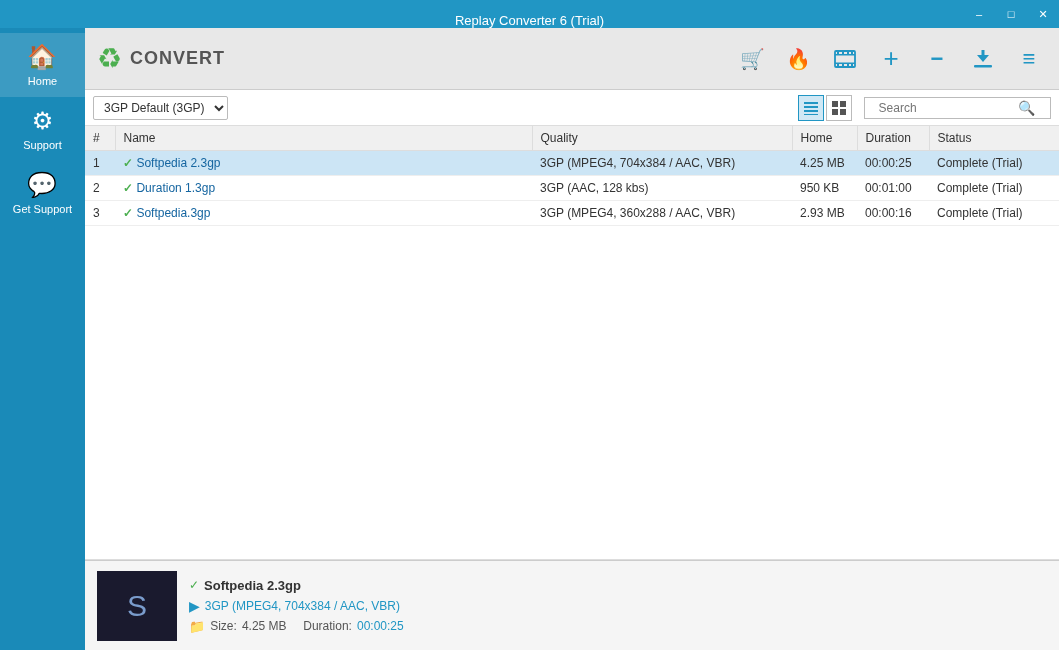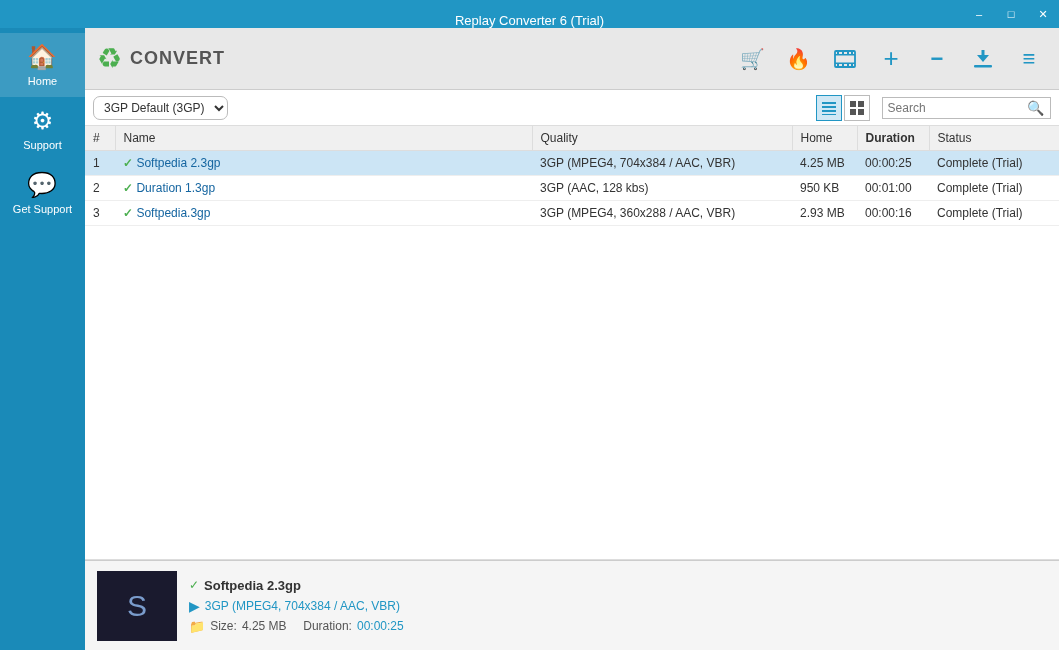--- a/index.html
+++ b/index.html
@@ -127,21 +127,21 @@
       padding: 0 8px;
       border-bottom: 1px solid #ddd;
       gap: 6px;
     }
     .format-dropdown {
       border: 1px solid #bbb;
       background: white;
       padding: 3px 6px;
       font-size: 12px;
       cursor: pointer;
-      border-radius: 7px;
+      border-radius: 2px;
       color: #333;
     }
     .view-toggle-group {
       display: flex;
       margin-left: auto;
       gap: 2px;
     }
     .view-btn {
       width: 26px;
       height: 26px;
@@ -153,21 +153,21 @@
       background: white;
       font-size: 13px;
       color: #555;
     }
     .view-btn.active { background: #d0e8f5; border-color: #2196c4; color: #2196c4; }
     .search-box {
       display: flex;
       align-items: center;
       border: 1px solid #bbb;
       background: white;
-      padding: 2px 5px;
+      padding: 2px 14px;
       margin-left: 6px;
     }
     .search-input {
       border: none;
       outline: none;
       font-size: 12px;
       width: 140px;
       color: #333;
     }
     .search-icon-btn {
@@ -363,21 +363,21 @@
     </div>
 
     <div class="file-table-container">
       <table>
         <thead>
           <tr>
             <th style="width:30px;">#</th>
             <th>Name</th>
             <th style="width:260px;">Quality</th>
             <th style="width:65px;">Home</th>
-            <th style="width:72px;font-weight:bold;">Duration</th>
+            <th style="width:72px;">Duration</th>
             <th style="width:130px;">Status</th>
           </tr>
         </thead>
         <tbody id="file-table-body">
         <tr style="background: rgb(204, 229, 245);">
       <td>1</td>
       <td>
         <span class="check-green">✓</span>
         <span class="file-name"> Softpedia 2.3gp</span>
       </td>

